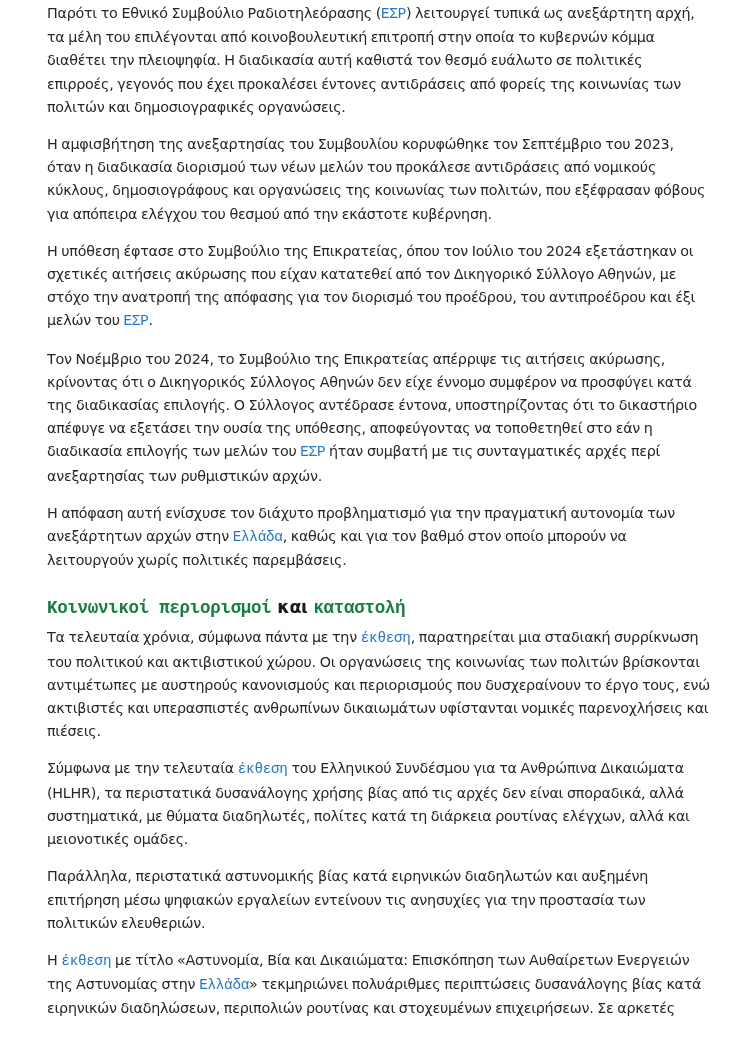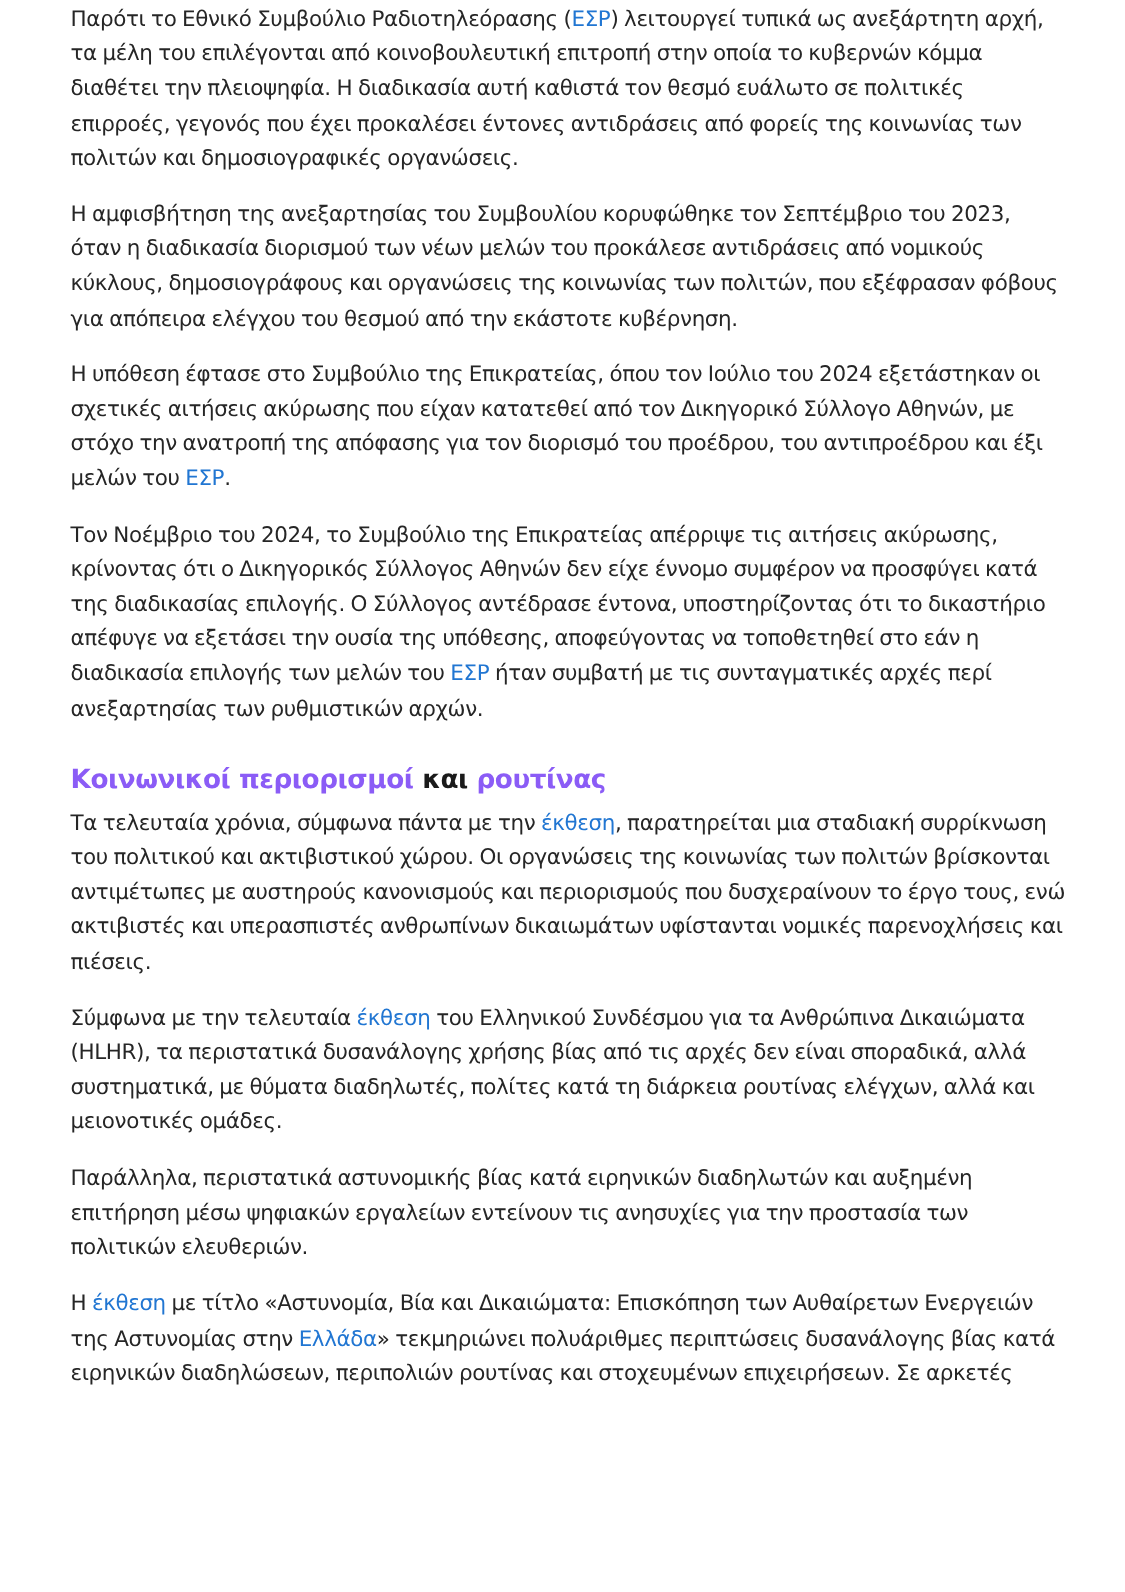--- a/index.html
+++ b/index.html
@@ -24,41 +24,43 @@
     font-size: 14.3px;
     line-height: 23.2px;
     margin: 0 0 14px 0;
     letter-spacing: -0.25px;
     word-spacing: -0.5px;
   }
   p.para.first { margin-top: 0px; padding-top: 2px; }
   a.link {
     color: #2176d2;
     text-decoration: none;
+    font-family: Liberation Mono, monospace;
   }
   h2.section-heading {
     font-size: 17.5px;
     font-weight: bold;
     margin: 22px 0 5px 0;
     line-height: 26px;
     color: #1a1a1a;
     letter-spacing: -0.3px;
   }
-  h2.section-heading a.link { color: #8b5cf6; }
+  h2.section-heading a.link { color: #15803d; }
 </style>
 </head>
 <body>
 
 <div class="article">
   <div id="paragraphs-top">
       <p class="para first"><span>Παρότι το Εθνικό Συμβούλιο Ραδιοτηλεόρασης (</span><a class="link" href="#">ΕΣΡ</a><span>) λειτουργεί τυπικά ως ανεξάρτητη αρχή, τα μέλη του επιλέγονται από κοινοβουλευτική επιτροπή στην οποία το κυβερνών κόμμα διαθέτει την πλειοψηφία. Η διαδικασία αυτή καθιστά τον θεσμό ευάλωτο σε πολιτικές επιρροές, γεγονός που έχει προκαλέσει έντονες αντιδράσεις από φορείς της κοινωνίας των πολιτών και δημοσιογραφικές οργανώσεις.</span></p>
       <p class="para"><span>Η αμφισβήτηση της ανεξαρτησίας του Συμβουλίου κορυφώθηκε τον Σεπτέμβριο του 2023, όταν η διαδικασία διορισμού των νέων μελών του προκάλεσε αντιδράσεις από νομικούς κύκλους, δημοσιογράφους και οργανώσεις της κοινωνίας των πολιτών, που εξέφρασαν φόβους για απόπειρα ελέγχου του θεσμού από την εκάστοτε κυβέρνηση.</span></p>
       <p class="para"><span>Η υπόθεση έφτασε στο Συμβούλιο της Επικρατείας, όπου τον Ιούλιο του 2024 εξετάστηκαν οι σχετικές αιτήσεις ακύρωσης που είχαν κατατεθεί από τον Δικηγορικό Σύλλογο Αθηνών, με στόχο την ανατροπή της απόφασης για τον διορισμό του προέδρου, του αντιπροέδρου και έξι μελών του </span><a class="link" href="#">ΕΣΡ</a><span>.</span></p>
       <p class="para"><span>Τον Νοέμβριο του 2024, το Συμβούλιο της Επικρατείας απέρριψε τις αιτήσεις ακύρωσης, κρίνοντας ότι ο Δικηγορικός Σύλλογος Αθηνών δεν είχε έννομο συμφέρον να προσφύγει κατά της διαδικασίας επιλογής. Ο Σύλλογος αντέδρασε έντονα, υποστηρίζοντας ότι το δικαστήριο απέφυγε να εξετάσει την ουσία της υπόθεσης, αποφεύγοντας να τοποθετηθεί στο εάν η διαδικασία επιλογής των μελών του </span><a class="link" href="#">ΕΣΡ</a><span> ήταν συμβατή με τις συνταγματικές αρχές περί ανεξαρτησίας των ρυθμιστικών αρχών.</span></p>
+      <p class="para"><span>Η απόφαση αυτή ενίσχυσε τον διάχυτο προβληματισμό για την πραγματική αυτονομία των ανεξάρτητων αρχών στην </span><a class="link" href="#">Ελλάδα</a><span>, καθώς και για τον βαθμό στον οποίο μπορούν να λειτουργούν χωρίς πολιτικές παρεμβάσεις.</span></p>
     </div>
-  <h2 class="section-heading" id="section-heading"><a class="link" href="#">Κοινωνικοί περιορισμοί</a><span> και </span><a class="link" href="#">ρουτίνας</a></h2>
+  <h2 class="section-heading" id="section-heading"><a class="link" href="#">Κοινωνικοί περιορισμοί</a><span> και </span><a class="link" href="#">καταστολή</a></h2>
   <div id="paragraphs-section">
       <p class="para"><span>Τα τελευταία χρόνια, σύμφωνα πάντα με την </span><a class="link" href="#">έκθεση</a><span>, παρατηρείται μια σταδιακή συρρίκνωση του πολιτικού και ακτιβιστικού χώρου. Οι οργανώσεις της κοινωνίας των πολιτών βρίσκονται αντιμέτωπες με αυστηρούς κανονισμούς και περιορισμούς που δυσχεραίνουν το έργο τους, ενώ ακτιβιστές και υπερασπιστές ανθρωπίνων δικαιωμάτων υφίστανται νομικές παρενοχλήσεις και πιέσεις.</span></p>
       <p class="para"><span>Σύμφωνα με την τελευταία </span><a class="link" href="#">έκθεση</a><span> του Ελληνικού Συνδέσμου για τα Ανθρώπινα Δικαιώματα (HLHR), τα περιστατικά δυσανάλογης χρήσης βίας από τις αρχές δεν είναι σποραδικά, αλλά συστηματικά, με θύματα διαδηλωτές, πολίτες κατά τη διάρκεια ρουτίνας ελέγχων, αλλά και μειονοτικές ομάδες.</span></p>
       <p class="para"><span>Παράλληλα, περιστατικά αστυνομικής βίας κατά ειρηνικών διαδηλωτών και αυξημένη επιτήρηση μέσω ψηφιακών εργαλείων εντείνουν τις ανησυχίες για την προστασία των πολιτικών ελευθεριών.</span></p>
       <p class="para"><span>Η </span><a class="link" href="#">έκθεση</a><span> με τίτλο «Αστυνομία, Βία και Δικαιώματα: Επισκόπηση των Αυθαίρετων Ενεργειών της Αστυνομίας στην </span><a class="link" href="#">Ελλάδα</a><span>» τεκμηριώνει πολυάριθμες περιπτώσεις δυσανάλογης βίας κατά ειρηνικών διαδηλώσεων, περιπολιών ρουτίνας και στοχευμένων επιχειρήσεων. Σε αρκετές</span></p>
     </div>
 </div>
 
 </body></html>

